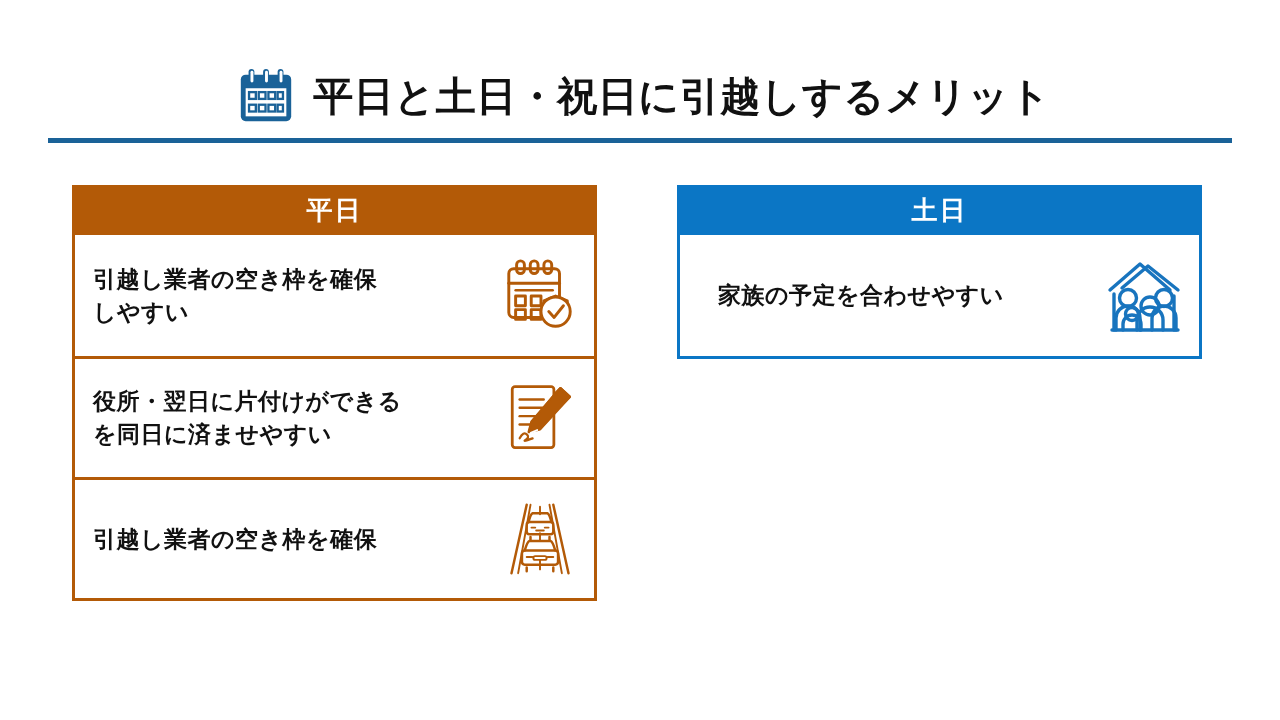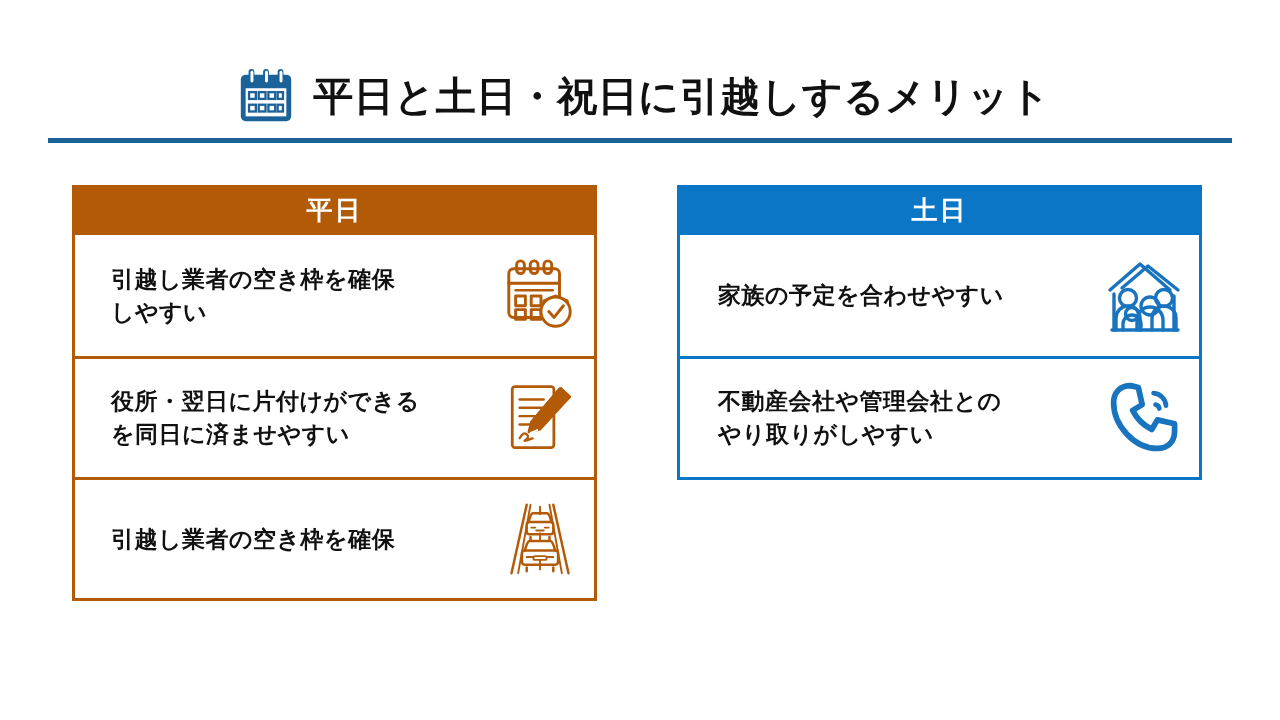--- a/index.html
+++ b/index.html
@@ -85,21 +85,21 @@
     border-width: 0 3px 3px 3px;
   }
   .table-left  .table-body { border-color: #B35A07; }
   .table-right .table-body { border-color: #0B76C5; }
 
   .row {
     box-sizing: border-box;
     height: 121px;
     display: flex;
     align-items: center;
-    padding: 0 14px 0 36px;
+    padding: 0 14px 0 18px;
     border-top: 3px solid transparent;
   }
   .row:first-child { border-top: 0; }
   .table-left  .row { border-top-color: #B35A07; }
   .table-right .row { border-top-color: #0B76C5; }
   .table-left  .row:first-child,
   .table-right .row:first-child { border-top: 0; }
 
   .row-text {
     flex: 1 1 auto;
@@ -248,28 +248,17 @@
             <path d="M48 76 v-12 a12 12 0 0 1 24 0 v12"></path>
             <circle cx="46" cy="52" r="9"></circle>
             <path d="M33 76 v-10 a13 13 0 0 1 26 0 v10"></path>
             <circle cx="28" cy="60" r="6.5"></circle>
             <path d="M19 76 v-6 a9 9 0 0 1 18 0 v6"></path>
           </svg>
         </div>
       </div>
 
 
-      <div class="row">
-        <div class="row-text">不動産会社や管理会社との
-やり取りがしやすい</div>
-        <div class="row-icon">
-          <svg width="80" height="80" viewBox="0 0 84 84" xmlns="http://www.w3.org/2000/svg" fill="none" stroke="#1874BE" stroke-linecap="round" stroke-linejoin="round">
-            <path d="M26 8 C14 8 8 16 8 26 C8 50 30 74 54 74 C64 74 72 68 72 56 L72 48 L54 44 L48 54 C40 50 32 42 28 34 L38 28 L34 10 Z" stroke-width="6"></path>
-            <path d="M50 16 a14 14 0 0 1 13 13" stroke-width="5"></path>
-            <path d="M52 28 a5 5 0 0 1 4 4" stroke-width="5"></path>
-          </svg>
-        </div>
-      </div>
 
     </div>
   </div>
 
 </div>
 
 </body></html>

